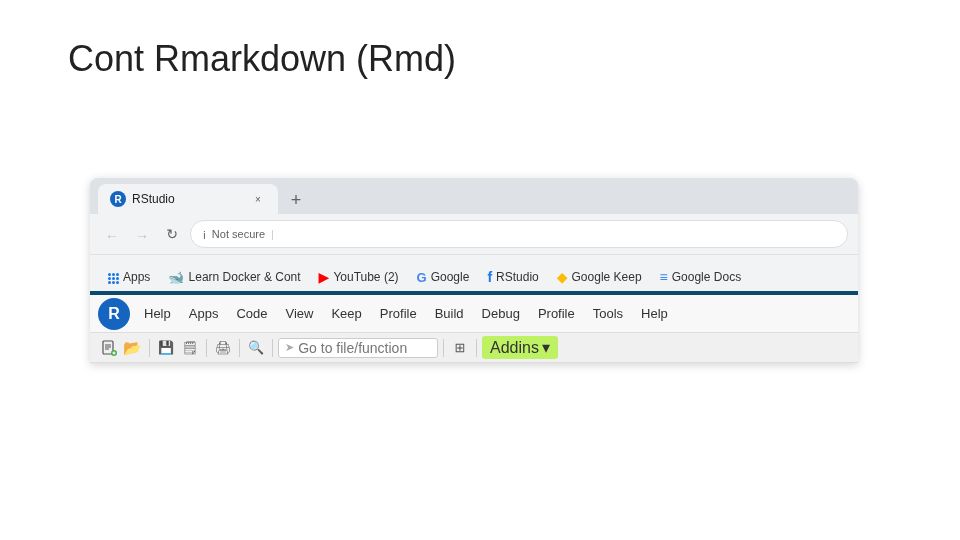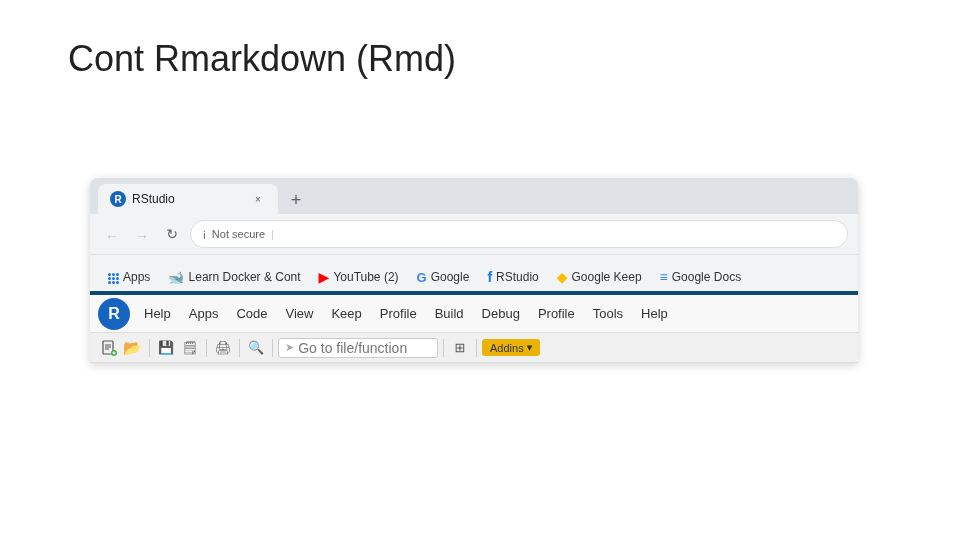--- a/index.html
+++ b/index.html
@@ -287,25 +287,25 @@
     .goto-text {
       font-size: 14px;
       color: #777;
     }
 
     .addins-btn {
       display: flex;
       align-items: center;
       gap: 3px;
       padding: 2px 8px;
-      font-size: 11px;
+      font-size: 16px;
       color: #333;
       cursor: pointer;
       border-radius: 3px;
-      background: #eab308;
+      background: #bef264;
       border: none;
     }
   </style>
 </head>
 <body>
 
 <div class="page-title">Cont Rmarkdown (Rmd)</div>
 
 <div class="browser-window">
 

